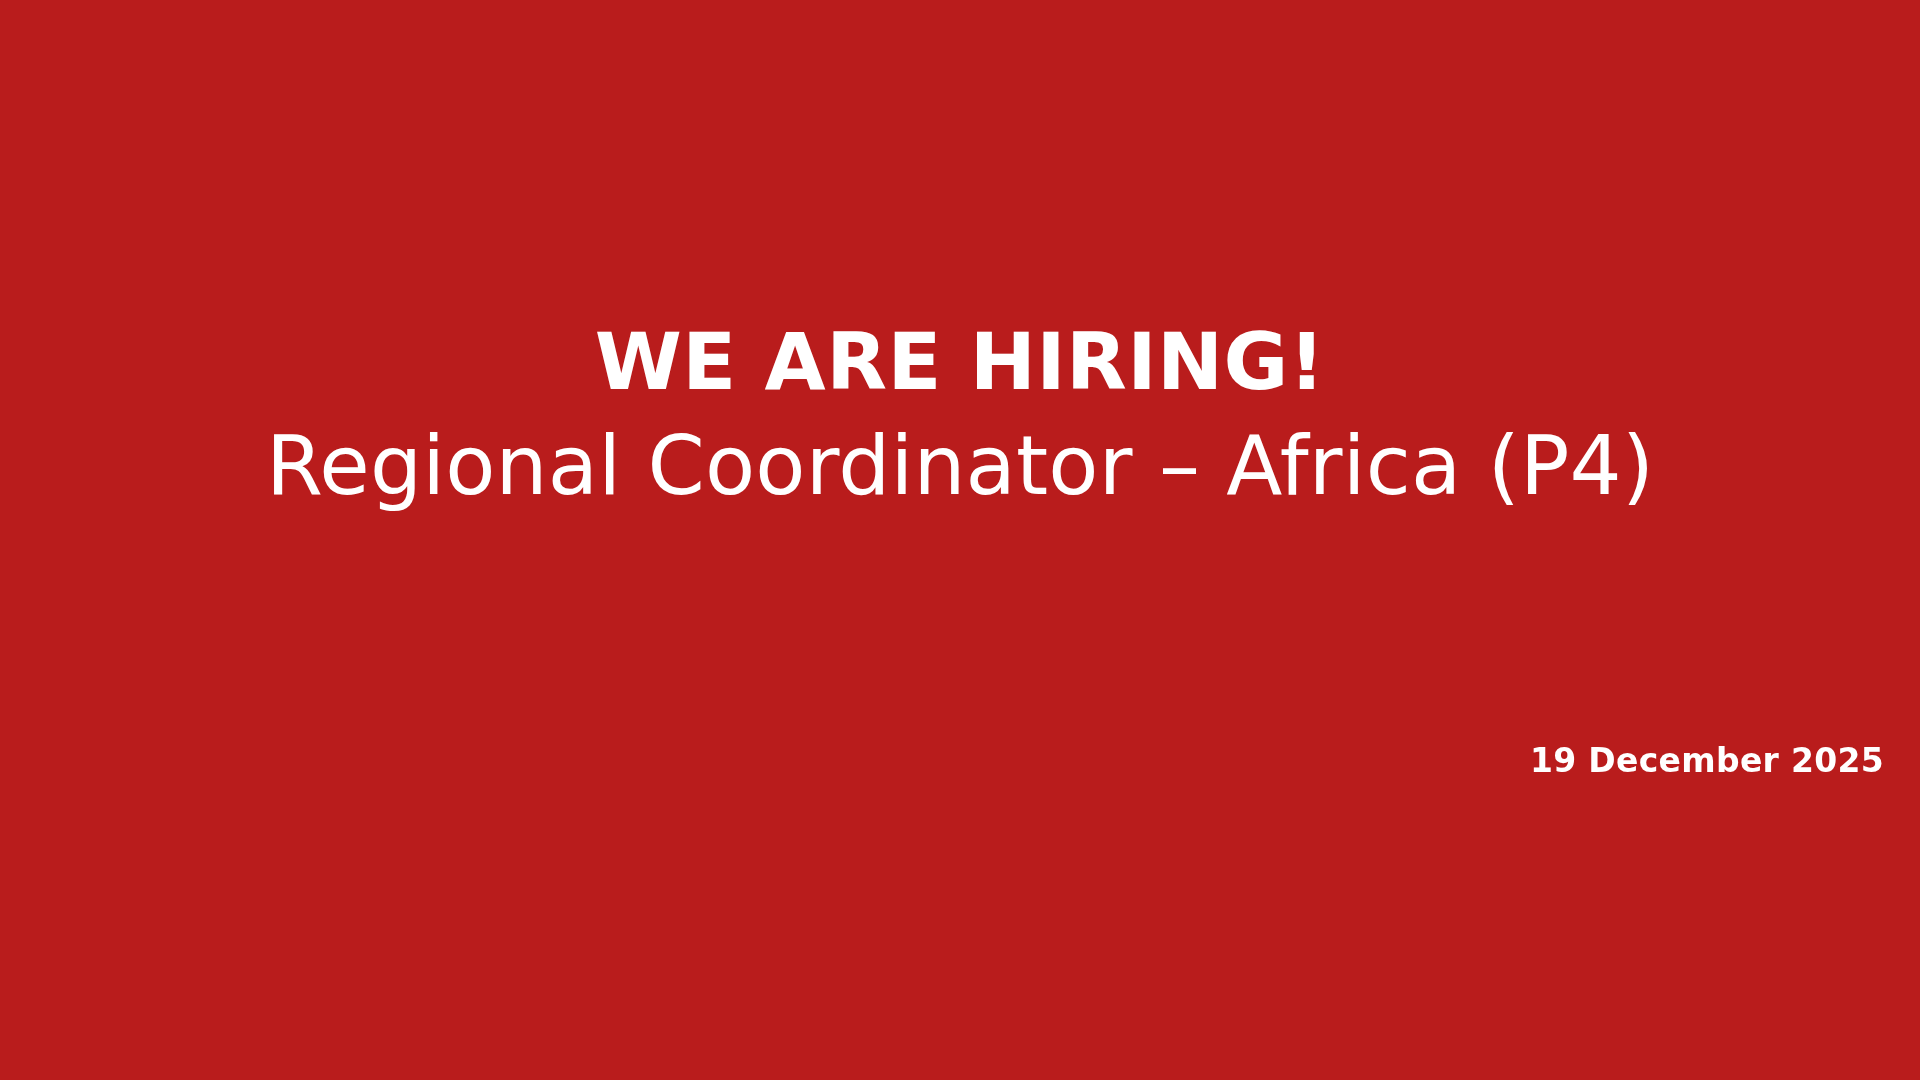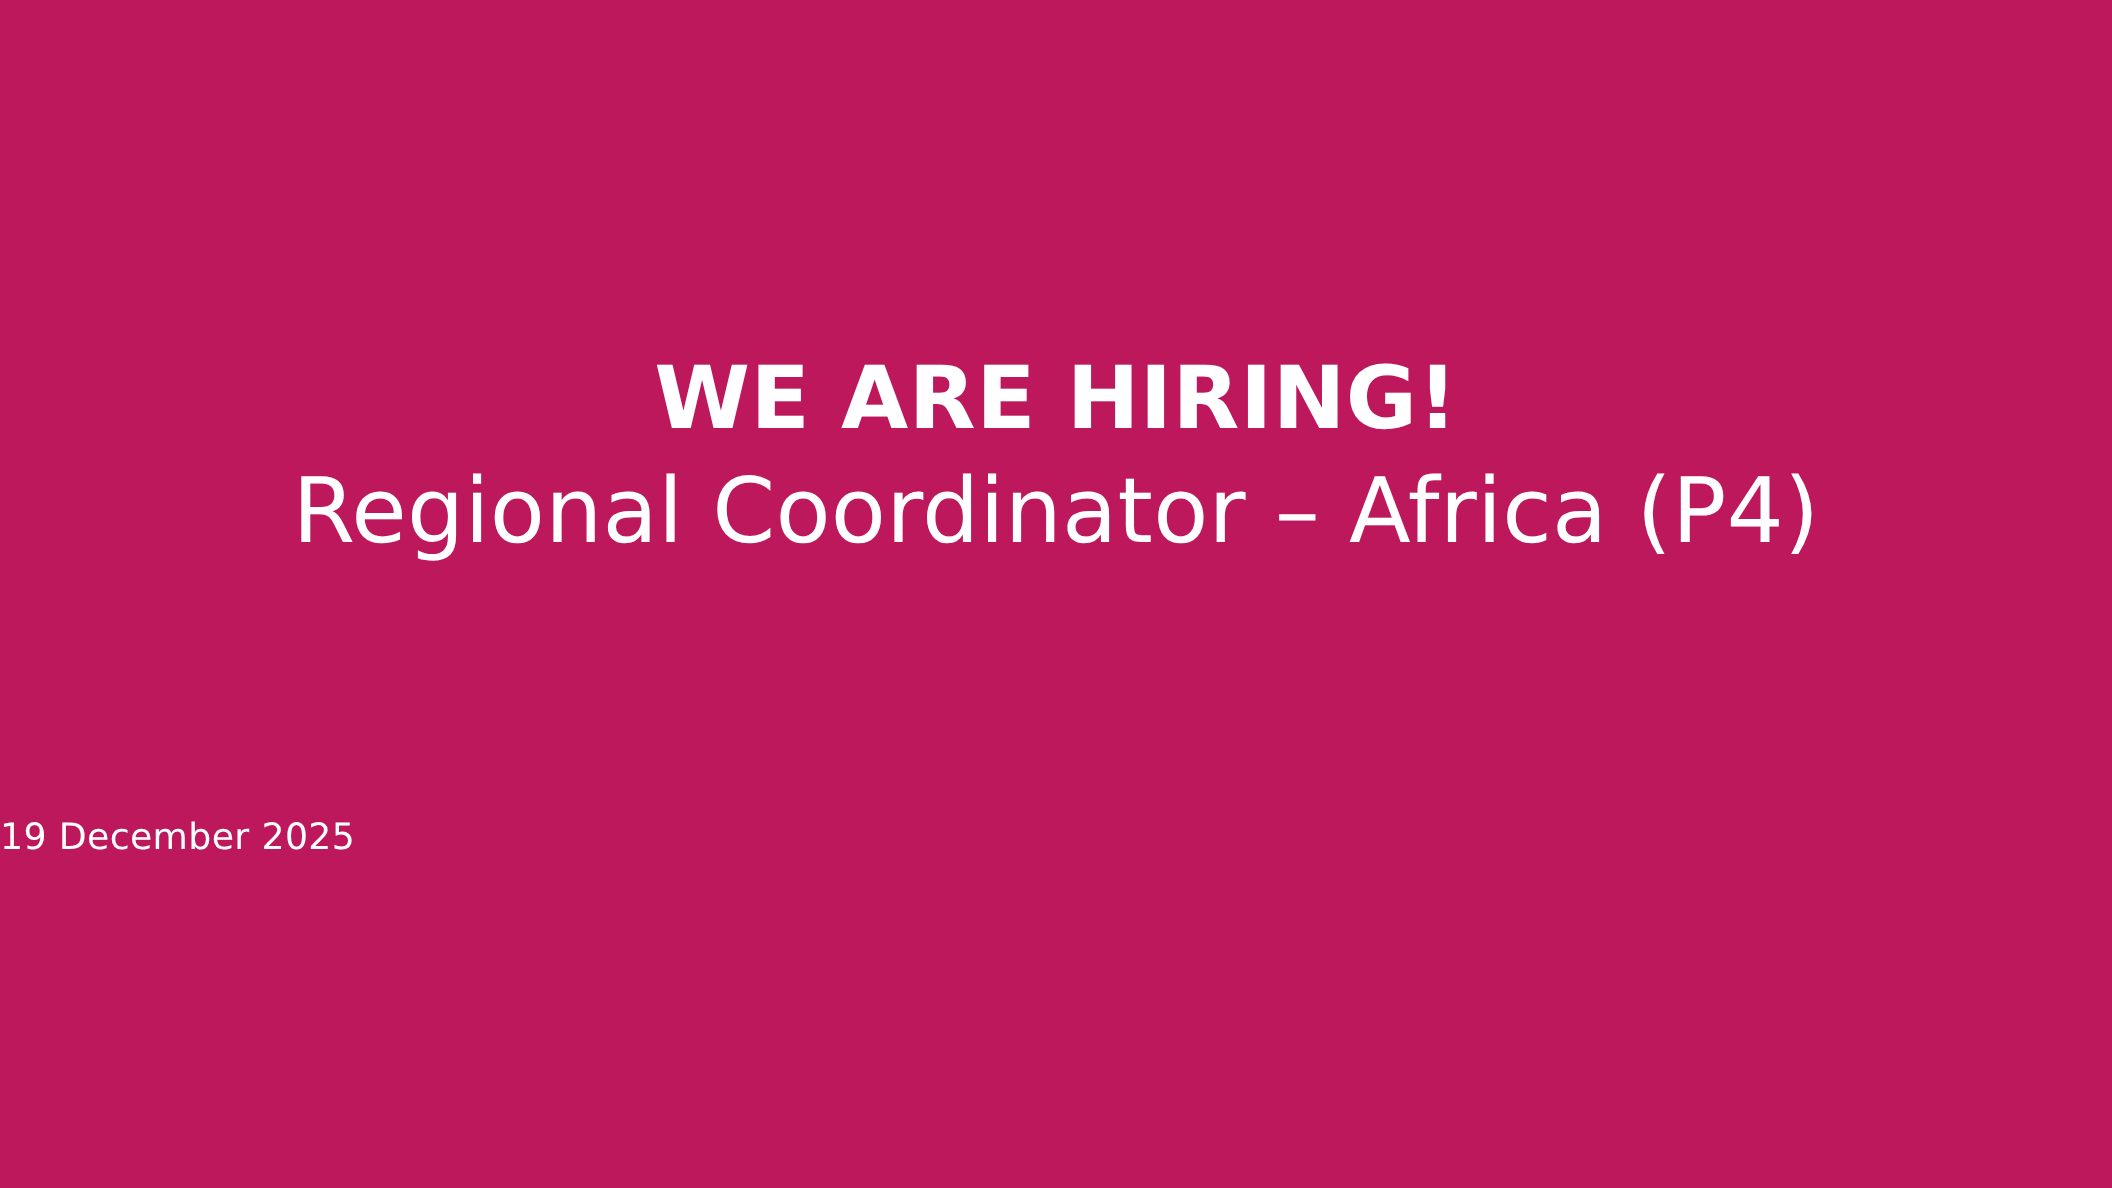--- a/index.html
+++ b/index.html
@@ -63,34 +63,34 @@
   }
 
   
   .slide-date {
     position: absolute;
     left: 0;
     top: 740px;
     width: 1884px;
     margin: 0;
     padding: 0;
-    text-align: left;
+    text-align: right;
     color: #ffffff;
     font-family: "DejaVu Sans", sans-serif;
-    font-weight: 400;
+    font-weight: 700;
     font-size: 33px;
     line-height: 42px;
     letter-spacing: 0.3px;
     white-space: nowrap;
   }
 </style>
 </head>
 <body style="background-color: rgb(0, 150, 138);">
 
-<div class="slide" style="background-color: #be185d;">
+<div class="slide" style="background-color: #b91c1c;">
 
   <div class="heading-block">
     <h1 class="slide-title" style="color: rgb(255, 255, 255);">WE ARE HIRING!</h1>
     <h2 class="slide-subtitle" style="color: rgb(255, 255, 255);">Regional Coordinator – Africa (P4)</h2>
   </div>
 
   <p class="slide-date" style="color: rgb(255, 255, 255);">19 December 2025</p>
 
 </div>
 

